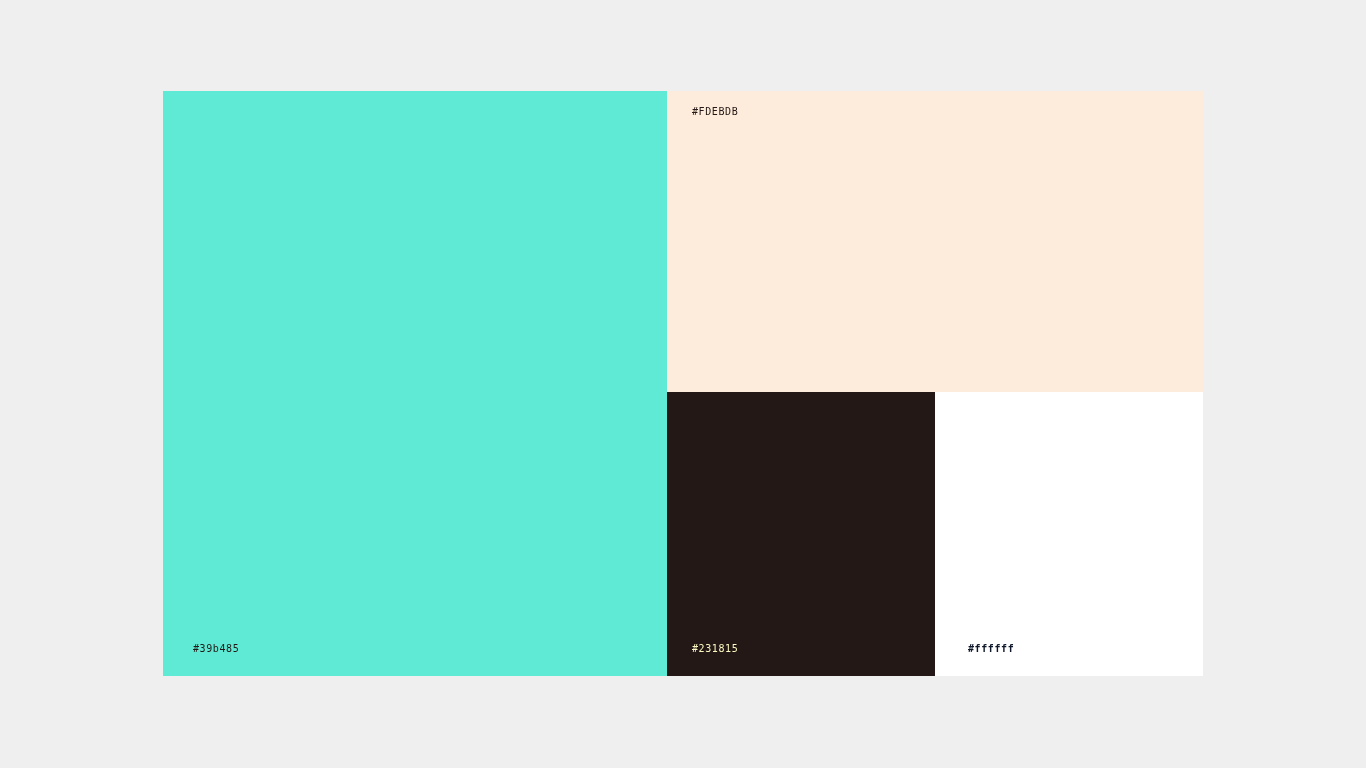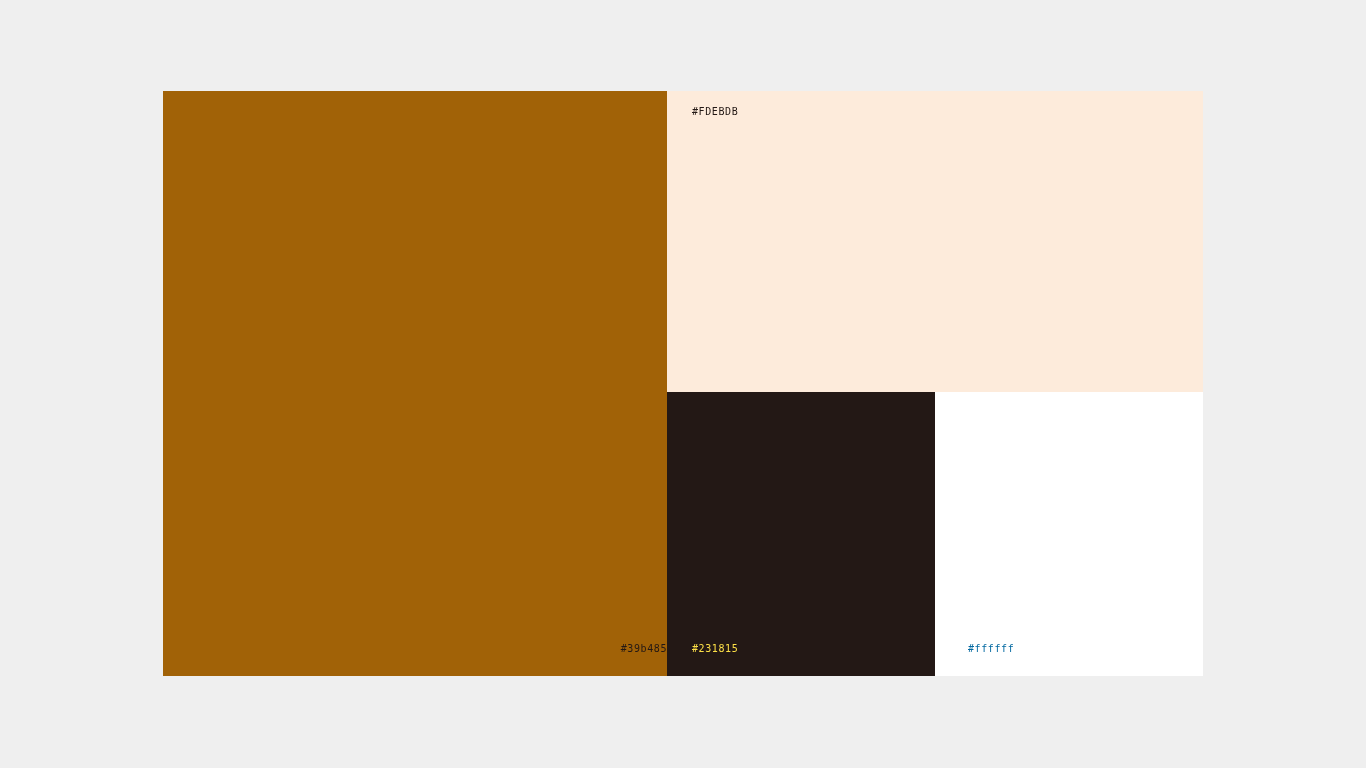--- a/index.html
+++ b/index.html
@@ -76,29 +76,29 @@
     width: 268px;
     height: 284px;
     padding: 0 0 22px 33px;
   }
 </style>
 </head>
 <body style="background-color: rgb(239, 239, 239);">
 
 <div id="palette">
 
-  <div class="swatch swatch-green align-bottom" style="background-color: #a16207; justify-content: flex-end;">
+  <div class="swatch swatch-green align-bottom" style="background-color: #5eead4;">
     <span class="swatch-label" style="color: rgb(35, 24, 21);">#39b485</span>
   </div>
 
   <div class="swatch swatch-cream align-top" style="background-color: rgb(253, 235, 219);">
     <span class="swatch-label" style="color: rgb(35, 24, 21);">#FDEBDB</span>
   </div>
 
   <div class="swatch swatch-black align-bottom" style="background-color: rgb(35, 24, 21);">
-    <span class="swatch-label" style="color: #fde047;">#231815</span>
+    <span class="swatch-label" style="color: #fef9c3;">#231815</span>
   </div>
 
   <div class="swatch swatch-white align-bottom" style="background-color: rgb(255, 255, 255);">
-    <span class="swatch-label" style="color: #0369a1;">#ffffff</span>
+    <span class="swatch-label" style="color: #0f172a; font-weight: bold;">#ffffff</span>
   </div>
 
 </div>
 
 </body></html>

